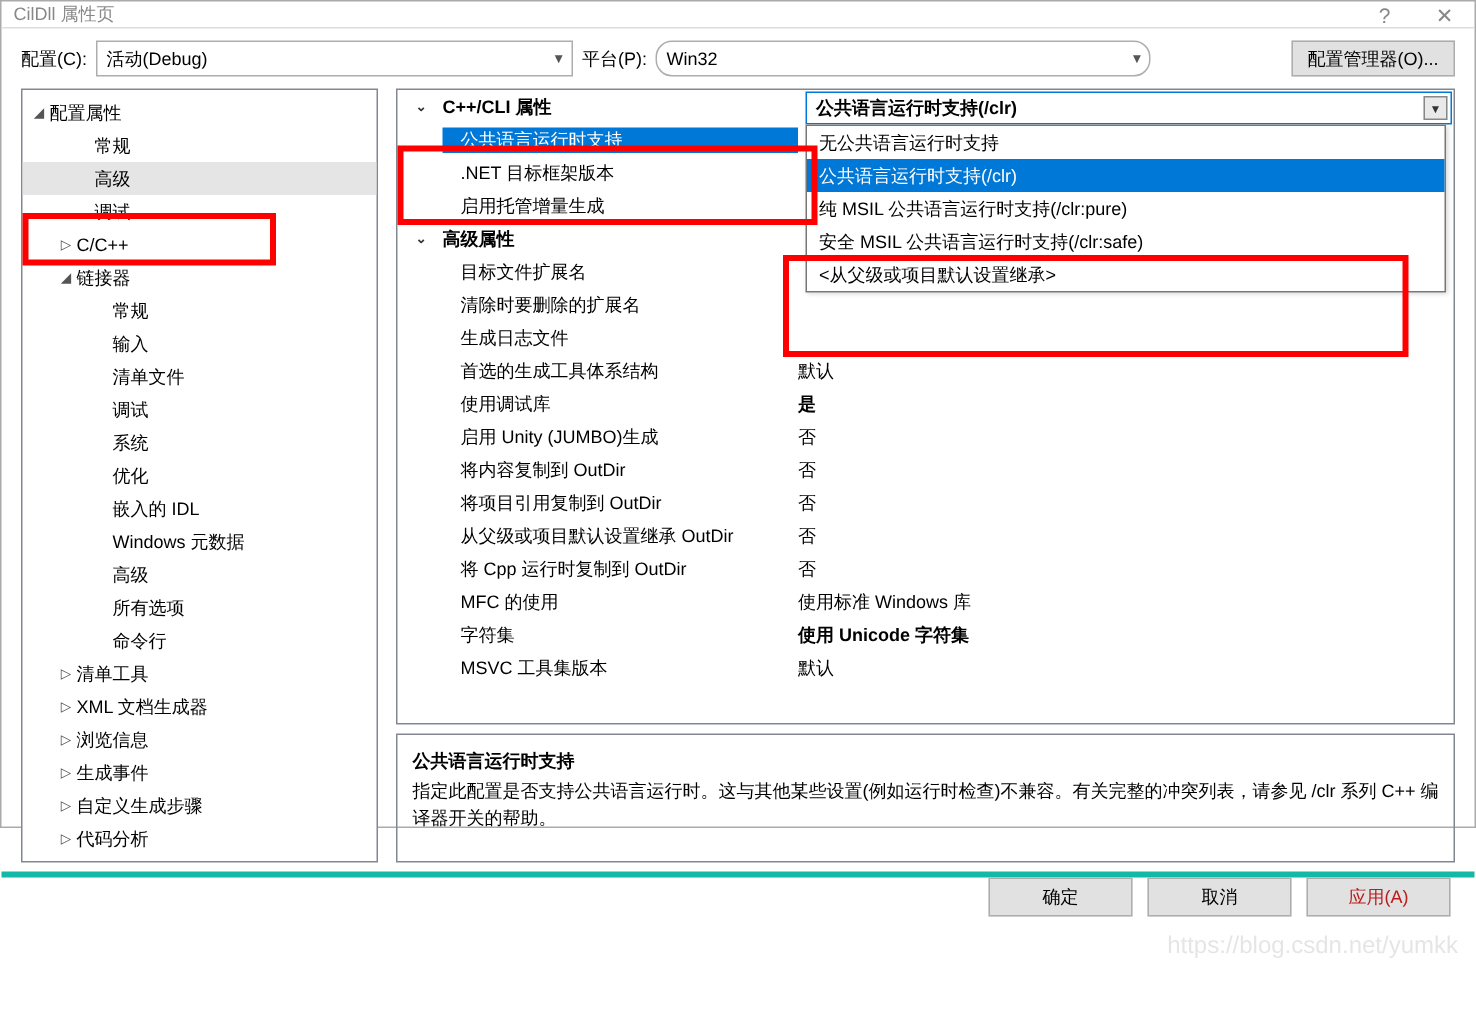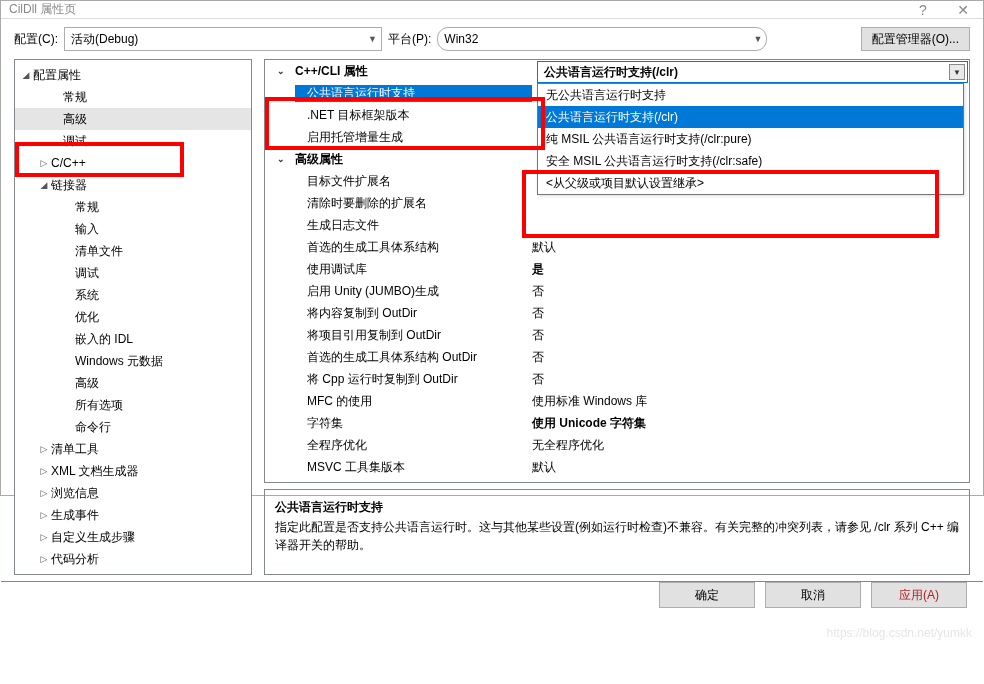--- a/index.html
+++ b/index.html
@@ -7,21 +7,21 @@
       font-family: "Microsoft YaHei", "Segoe UI", Tahoma, sans-serif;
       font-size: 12px;
       background: #fff;
       width: 984px;
       height: 684px;
       overflow: hidden;
       color: #000;
     }
     .win {
       width: 984px;
-      height: 496px;
+      height: 552px;
       border: 1px solid #aaa;
       background: #fff;
       display: flex;
       flex-direction: column;
     }
     .titlebar {
       height: 34px;
       display: flex;
       align-items: center;
       padding: 0 8px;
@@ -166,42 +166,42 @@
       line-height: 1.5;
     }
     .desc .dt { font-weight: bold; margin-bottom: 2px; }
     .bottom {
       height: 48px;
       display: flex;
       align-items: center;
       justify-content: flex-end;
       padding: 0 16px;
       gap: 10px;
-      border-top: 1px solid #14b8a6;
+      border-top: 4px solid #14b8a6;
     }
     .btn {
       height: 26px;
       width: 96px;
       border: 1px solid #adadad;
       background: #e1e1e1;
       cursor: pointer;
       display:flex; align-items:center; justify-content:center;
     }
     .btn.disabled { color: #b91c1c; cursor: default; }
     .red-box {
       position: absolute;
       border: 4px solid #ff0000;
       pointer-events: none;
       z-index: 10;
     }
     .watermark {
       position: absolute;
       right: 12px; bottom: 44px;
       color: rgba(150,150,150,0.25);
-      font-size: 12px;
+      font-size: 16px;
       pointer-events:none;
     }
   </style>
 </head>
 <body>
 
 <div class="win">
   <div class="titlebar">
     <span class="title-text">CilDll 属性页</span>
     <div class="title-buttons">
@@ -388,47 +388,41 @@
               <span class="value">否</span>
             </div>
             <div class="grid-row prop">
               <span class="label">
                 <span>将项目引用复制到 OutDir</span>
               </span>
               <span class="value">否</span>
             </div>
             <div class="grid-row prop">
               <span class="label">
-                <span>首选的生成工具体系结构 OutDir</span>
+                <span>从父级或项目默认设置继承 OutDir</span>
               </span>
               <span class="value">否</span>
             </div>
             <div class="grid-row prop">
               <span class="label">
                 <span>将 Cpp 运行时复制到 OutDir</span>
               </span>
               <span class="value">否</span>
             </div>
             <div class="grid-row prop">
               <span class="label">
                 <span>MFC 的使用</span>
               </span>
               <span class="value">使用标准 Windows 库</span>
             </div>
             <div class="grid-row prop bold">
               <span class="label">
                 <span>字符集</span>
               </span>
               <span class="value">使用 Unicode 字符集</span>
-            </div>
-            <div class="grid-row prop">
-              <span class="label">
-                <span>全程序优化</span>
-              </span>
-              <span class="value">无全程序优化</span>
             </div>
             <div class="grid-row prop">
               <span class="label">
                 <span>MSVC 工具集版本</span>
               </span>
               <span class="value">默认</span>
             </div>
           </div>
 
         <div class="dropdown">

